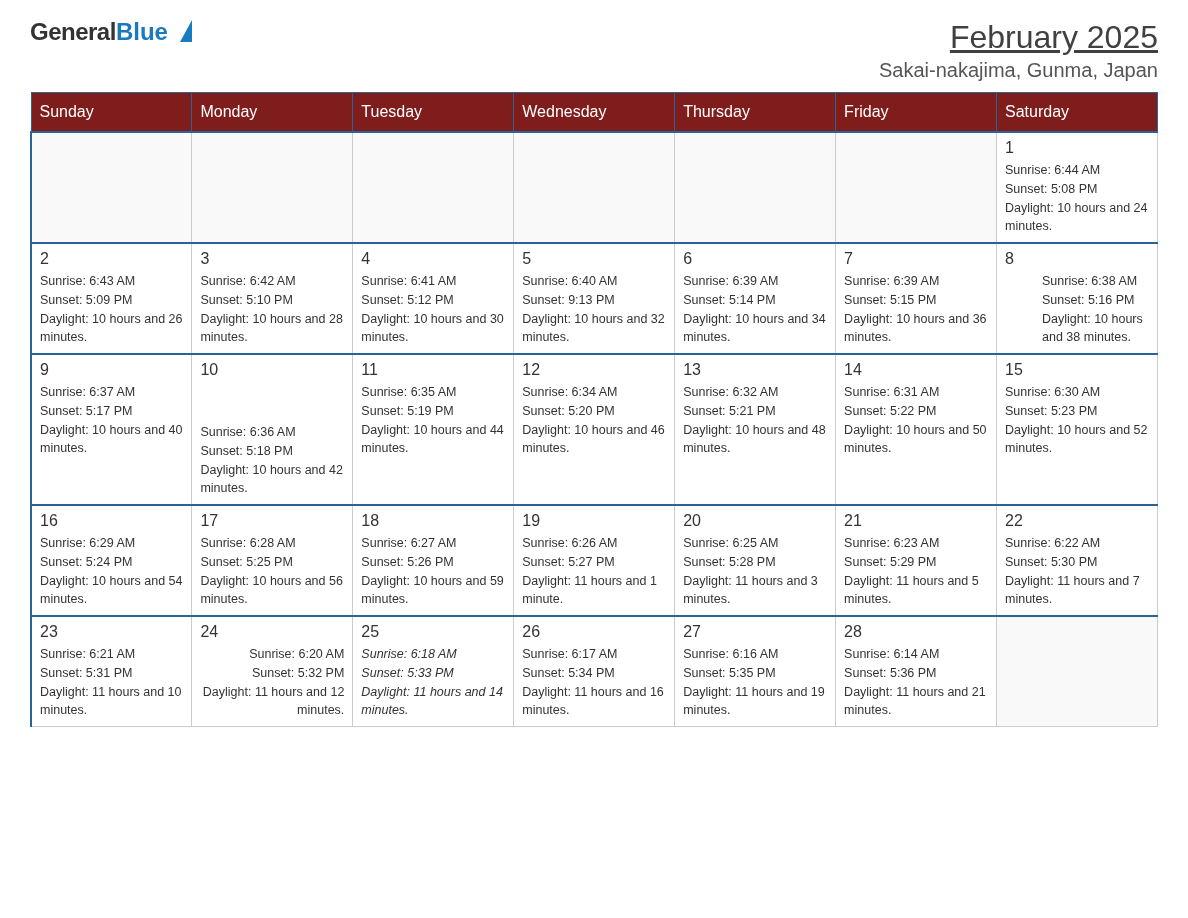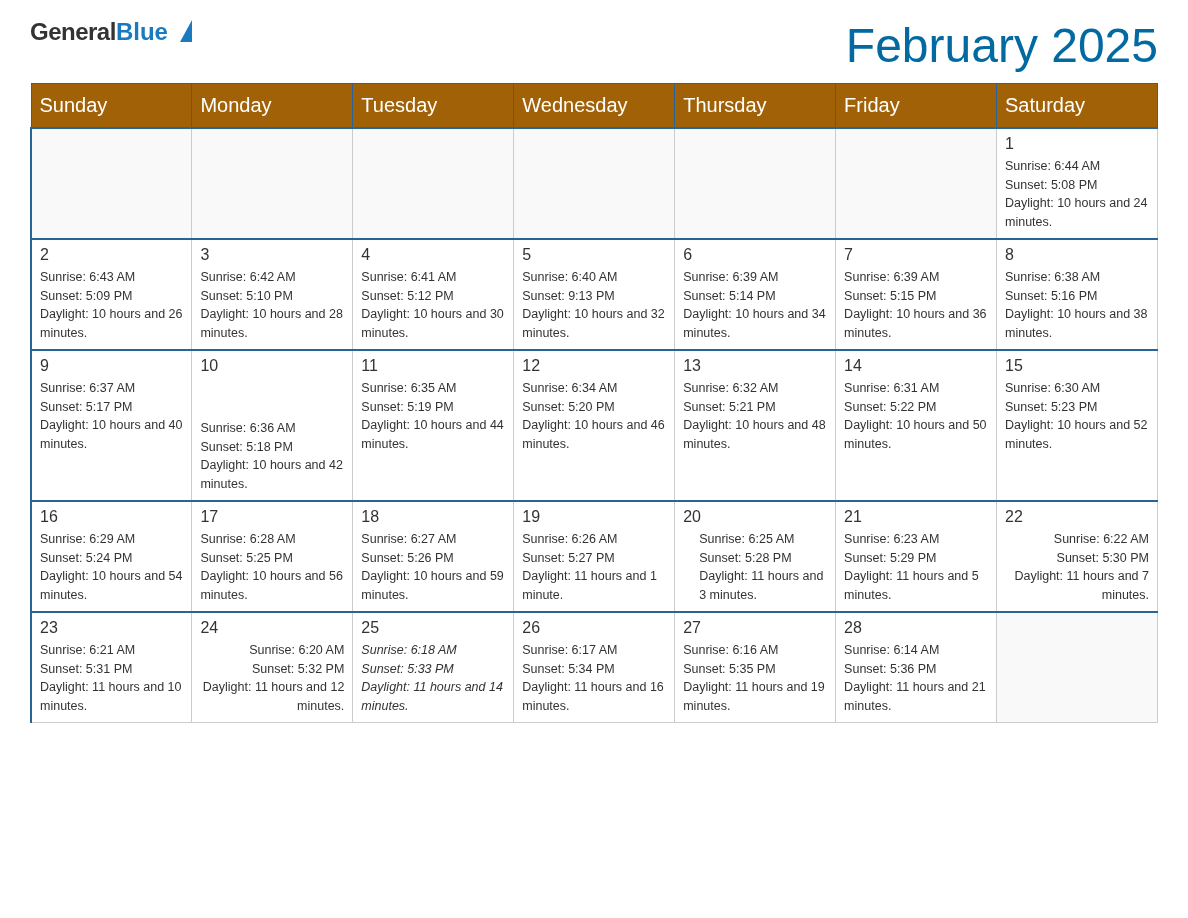--- a/index.html
+++ b/index.html
@@ -18,39 +18,40 @@
     }
     .logo {
       display: flex;
       align-items: center;
       gap: 4px;
     }
     .title-section {
       text-align: right;
     }
     .calendar-title {
-      font-size: 48px;
+      font-size: 32px;
       font-weight: normal;
-      color: #0369a1;
+      color: #404040;
       line-height: 1.1;
+      text-decoration: underline;
     }
     .location {
       font-size: 20px;
       color: #555;
       margin-top: 4px;
     }
     .calendar {
       width: 100%;
       border-collapse: collapse;
       margin-top: 10px;
     }
     .calendar th {
-      background-color: #a16207;
+      background-color: #7f1d1d;
       color: #fff;
-      font-size: 20px;
+      font-size: 16px;
       font-weight: normal;
       padding: 10px 8px;
       text-align: left;
       border: 1px solid #2a6496;
     }
     .calendar td {
       width: calc(100% / 7);
       vertical-align: top;
       padding: 6px 8px;
       border: 1px solid #ccc;
@@ -88,20 +89,21 @@
     <div style="display:flex; flex-direction:row; line-height:1;">
       <span style="font-size:24px; font-weight:bold; color:#333; letter-spacing:-0.5px;">General</span>
       <div style="display:flex; align-items:flex-end; gap:10px;">
         <span style="font-size:24px; font-weight:bold; color:#1a7abf;">Blue</span>
         <div style="width:0; height:0; border-left:12px solid transparent; border-bottom:22px solid #1a7abf; margin-left:2px; margin-bottom:2px;"></div>
       </div>
     </div>
   </div>
   <div class="title-section">
     <div class="calendar-title">February 2025</div>
+    <div class="location">Sakai-nakajima, Gunma, Japan</div>
   </div>
 </div>
 
 <table class="calendar">
   <thead>
     <tr>
     <th>Sunday</th>
         <th>Monday</th>
         <th>Tuesday</th>
         <th>Wednesday</th>
@@ -157,21 +159,21 @@
 Daylight: 10 hours and 34 minutes.</div>
         </td>
         <td>
           <span class="day-number">7</span>
           <div class="day-info" style="white-space: pre-line;">Sunrise: 6:39 AM
 Sunset: 5:15 PM
 Daylight: 10 hours and 36 minutes.</div>
         </td>
         <td>
           <span class="day-number">8</span>
-          <div class="day-info" style="white-space: pre-line;">Sunrise: 6:38 AM
+          <div class="day-info" style="white-space: pre-line; margin-left: 37px;">Sunrise: 6:38 AM
 Sunset: 5:16 PM
 Daylight: 10 hours and 38 minutes.</div>
         </td>
       </tr>
       <tr class="week-row">
         <td>
           <span class="day-number">9</span>
           <div class="day-info" style="white-space: pre-line;">Sunrise: 6:37 AM
 Sunset: 5:17 PM
 Daylight: 10 hours and 40 minutes.</div>
@@ -233,33 +235,33 @@
 Daylight: 10 hours and 59 minutes.</div>
         </td>
         <td>
           <span class="day-number">19</span>
           <div class="day-info" style="white-space: pre-line;">Sunrise: 6:26 AM
 Sunset: 5:27 PM
 Daylight: 11 hours and 1 minute.</div>
         </td>
         <td>
           <span class="day-number">20</span>
-          <div class="day-info" style="white-space: pre-line; margin-left: 16px;">Sunrise: 6:25 AM
+          <div class="day-info" style="white-space: pre-line;">Sunrise: 6:25 AM
 Sunset: 5:28 PM
 Daylight: 11 hours and 3 minutes.</div>
         </td>
         <td>
           <span class="day-number">21</span>
           <div class="day-info" style="white-space: pre-line;">Sunrise: 6:23 AM
 Sunset: 5:29 PM
 Daylight: 11 hours and 5 minutes.</div>
         </td>
         <td>
           <span class="day-number">22</span>
-          <div class="day-info" style="white-space: pre-line; text-align: right;">Sunrise: 6:22 AM
+          <div class="day-info" style="white-space: pre-line;">Sunrise: 6:22 AM
 Sunset: 5:30 PM
 Daylight: 11 hours and 7 minutes.</div>
         </td>
       </tr>
       <tr class="week-row">
         <td>
           <span class="day-number">23</span>
           <div class="day-info" style="white-space: pre-line;">Sunrise: 6:21 AM
 Sunset: 5:31 PM
 Daylight: 11 hours and 10 minutes.</div>

